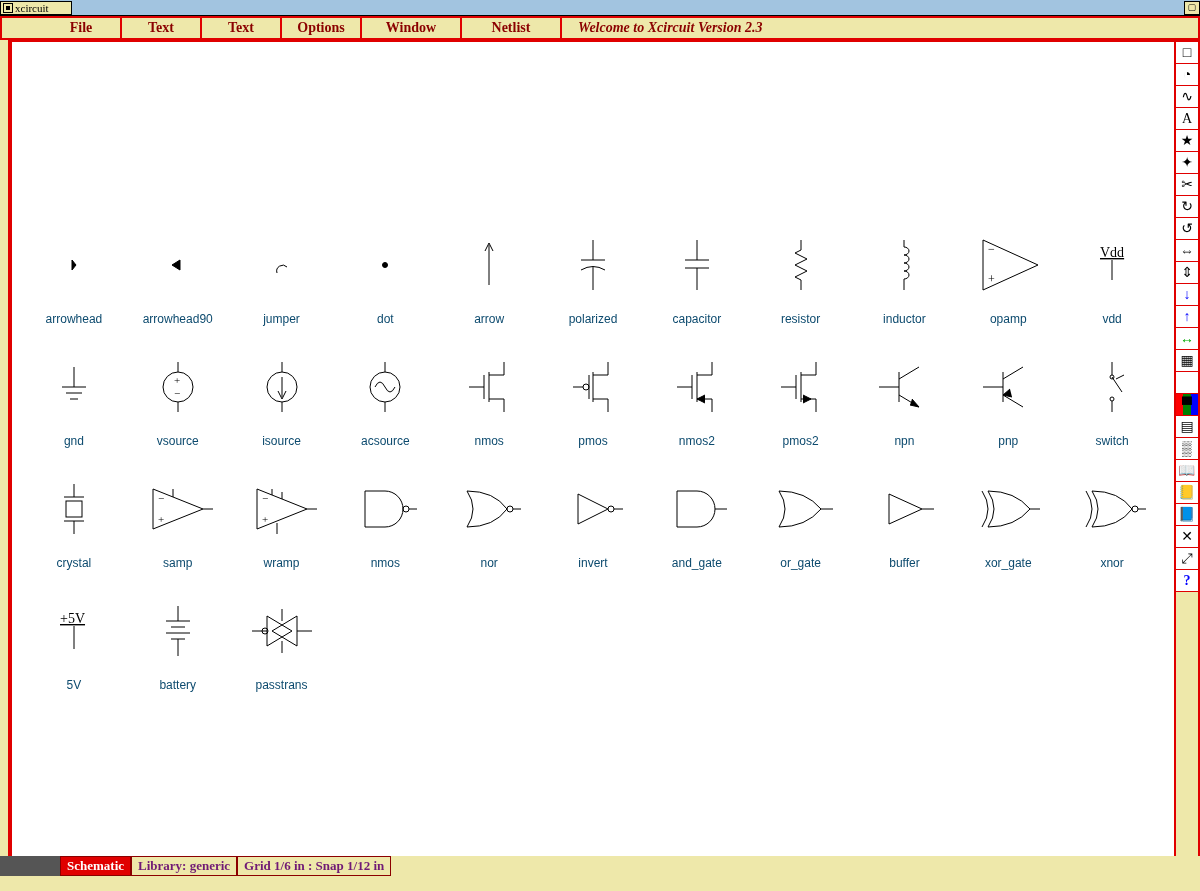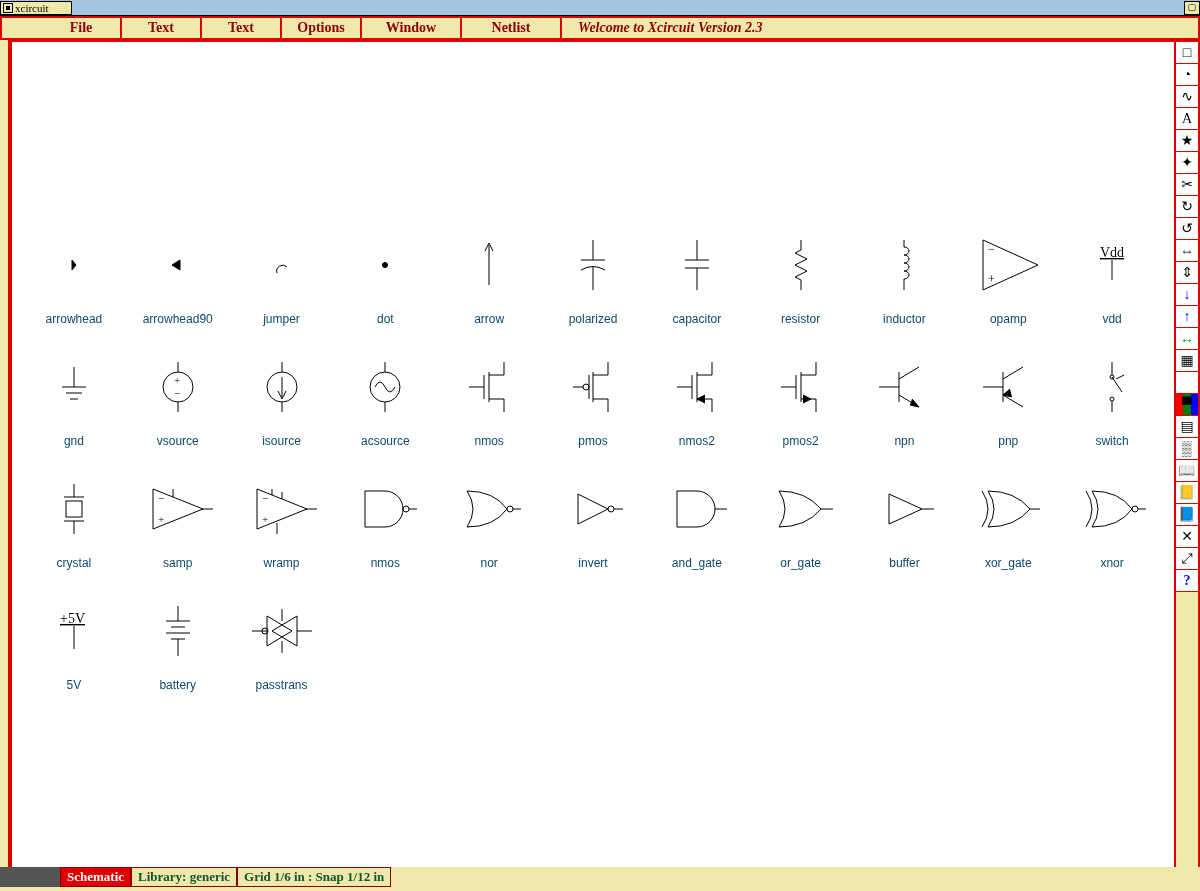--- a/index.html
+++ b/index.html
@@ -98,31 +98,31 @@
     height: 22px;
     border-bottom: 1px solid #e00000;
     display:flex;align-items:center;justify-content:center;
     font-size: 14px;
     cursor:pointer;
     background:#fff;
   }
   
   .status-bar {
     position:absolute;
-    bottom:4px; left:0; right:0;
+    bottom:15px; left:0; right:0;
     height: 20px;
     background: #eee8aa;
     display:flex;
     align-items:stretch;
     font-size: 13px;
   }
   .status-bar .seg {
     border: 1px solid #8b0000;
     padding: 1px 6px;
-    color:#14532d;
+    color:#701a75;
     font-weight:bold;
     display:flex;align-items:center;
   }
   .status-bar .seg.dark { background:#555; width:60px; border:none; }
   .status-bar .seg.white-on-red { background:#e00000; color:#fff; }
   
   .lib-grid {
     position:absolute;
     top: 180px;
     left: 10px;

